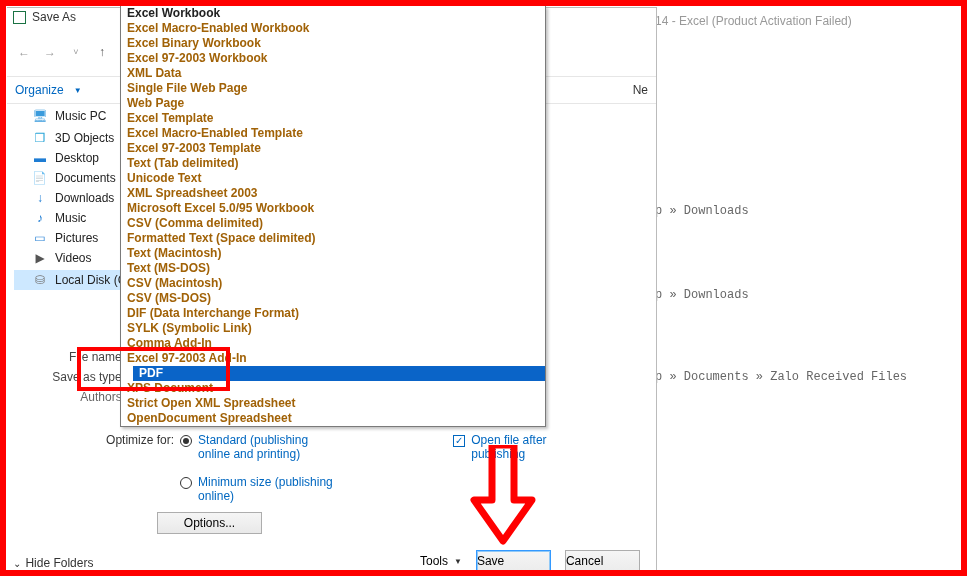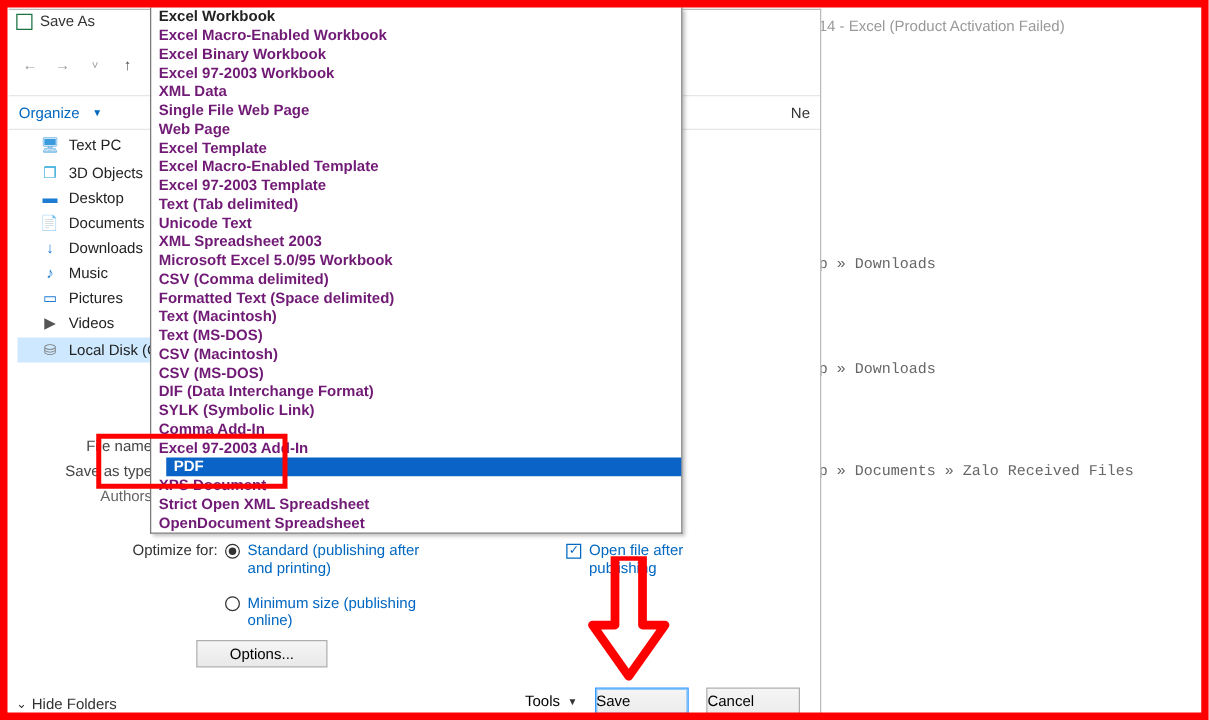--- a/index.html
+++ b/index.html
@@ -32,21 +32,21 @@
   .radio.on::after { content:""; width:6px; height:6px; background:#333; border-radius:50%; }
   .chk { width:12px; height:12px; border:1px solid #0067c0; display:inline-flex; align-items:center; justify-content:center; color:#0067c0; font-size:10px; line-height:10px; margin-top:2px; flex:none; }
   .chk::after { content:"✓"; }
   .link { color:#0067c0; }
   .options-btn { position:absolute; left:150px; top:504px; width:105px; height:22px; border:1px solid #adadad; background:linear-gradient(#f5f5f5,#e9e9e9); text-align:center; line-height:20px; }
   .hide-folders { position:absolute; left:6px; top:548px; display:flex; align-items:center; gap:4px; color:#333; }
   .bottom-row { position:absolute; left:413px; top:542px; display:flex; align-items:center; gap:14px; }
   .btn { width:75px; height:22px; border:1px solid #adadad; background:linear-gradient(#f5f5f5,#ececec); text-align:left; line-height:20px; }
   .btn.save { border:1px solid #3399ff; box-shadow:0 0 0 1px #91c9f7 inset; }
   .dropdown { position:absolute; left:113px; top:-2px; width:426px; background:#fff; border:1px solid #7a7a7a; border-top:none; box-shadow:2px 2px 3px rgba(0,0,0,.25);font-weight:bold; }
-  .dd-item { padding:0 6px; line-height:15px; color:#701a75; white-space:nowrap; }
+  .dd-item { padding:0 6px; line-height:15px; color:#a16207; white-space:nowrap; }
   .dd-item.pdf { background:#0a64c8; color:#fff;margin-left:12px; }
   .dd-item.cut { color:#222; }
   .red-highlight { position:absolute; border:4px solid #ff0000; pointer-events:none; }
   .red-arrow { position:absolute; pointer-events:none; }
   .tools-drop { font-size:8px; color:#333; margin-left:-8px; }
 </style>
 </head>
 <body>
 
 <div class="bg-title">14 - Excel (Product Activation Failed)</div>
@@ -70,21 +70,21 @@
 
   <div class="organize-bar">
     <span class="organize">Organize</span>
     <span class="drop-tri">▼</span>
     <span style="margin-left:auto;color:#333">Ne</span>
   </div>
 
   <div class="left-panel" id="tree">
       <div class="tree-item">
         <span class="ico" style="color: rgb(58, 155, 220);">🖥</span>
-        <span>Text PC</span>
+        <span>Music PC</span>
       </div>
       <div style="height: 2px;"></div>
       <div class="tree-item">
         <span class="ico" style="color: rgb(42, 165, 216);">❒</span>
         <span>3D Objects</span>
       </div>
       <div class="tree-item">
         <span class="ico" style="color: rgb(30, 124, 211);">▬</span>
         <span>Desktop</span>
       </div>
@@ -125,21 +125,21 @@
     <div class="field-row">
         <div class="field-lab authors">Authors:</div>
       </div>
   </div>
 
   <div class="opt-row">
     <div style="width:90px;text-align:right;padding-right:6px;color:#333">Optimize for:</div>
     <div style="width:165px">
       <div class="opt-block">
         <span class="radio on"></span>
-        <span class="link" style="width:140px">Standard (publishing after and printing)</span>
+        <span class="link" style="width:140px">Standard (publishing online and printing)</span>
       </div>
       <div class="opt-block" style="margin-top:14px">
         <span class="radio"></span>
         <span class="link" style="width:140px">Minimum size (publishing online)</span>
       </div>
     </div>
     <div style="width:200px;margin-left:110px">
       <div class="opt-block">
         <span class="chk"></span>
         <span class="link" style="width:100px">Open file after publishing</span>

